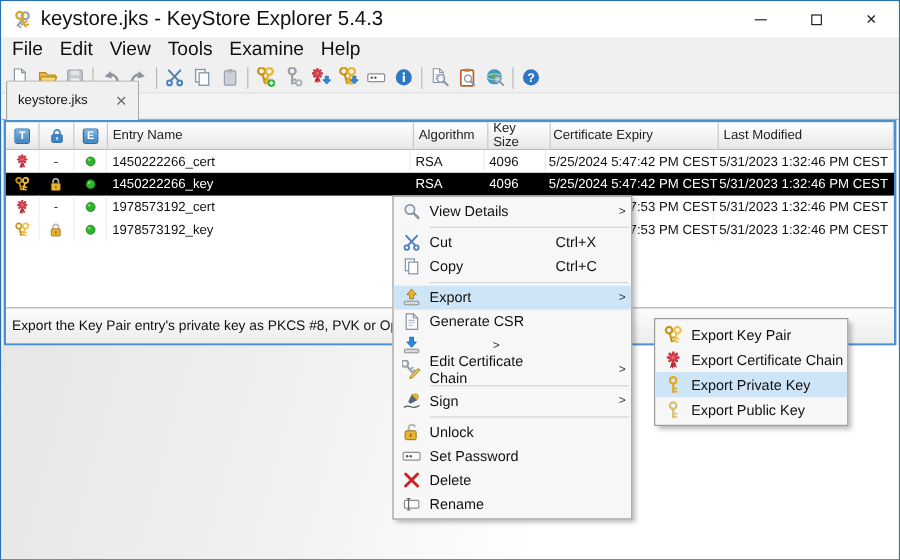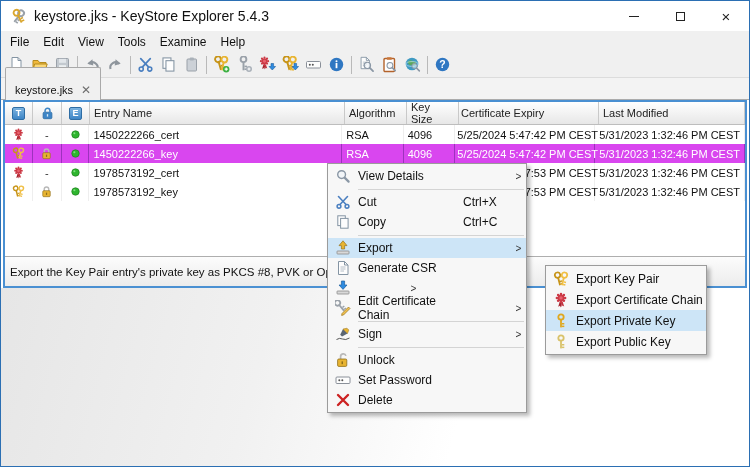--- a/index.html
+++ b/index.html
@@ -2,51 +2,51 @@
 <html><head>
 <meta charset="utf-8">
 <style>
   html,body{margin:0;padding:0;background:#e8e8e8;font-family:"Liberation Sans",sans-serif;}
   *{box-sizing:border-box;}
   .window{position:relative;width:750px;height:467px;border:1px solid #2b6fb3;background:#fff;overflow:hidden;}
 
   
   .titlebar{height:30px;display:flex;align-items:center;background:#fff;padding-left:9px;}
   .titlebar .app-icon{width:17px;height:17px;margin-right:7px;}
-  .titlebar .title{font-size:14px;color:#111;flex:1;}
+  .titlebar .title{font-size:17px;color:#111;flex:1;}
   .win-controls{display:flex;height:30px;}
   .wc{width:46px;height:30px;display:flex;align-items:center;justify-content:center;color:#222;}
   .wc-min i{display:block;width:10px;border-top:1px solid #222;}
   .wc-max i{display:block;width:9px;height:9px;border:1px solid #222;}
   .wc-close{font-size:15px;line-height:15px;}
 
   
-  .menubar{height:21px;background:#f0f0f0;display:flex;align-items:center;font-size:12px;padding-left:2px;}
+  .menubar{height:21px;background:#f0f0f0;display:flex;align-items:center;font-size:16px;padding-left:2px;}
   .menubar .menu-item{padding:2px 7px;color:#111;}
 
   
   .toolbar{height:26px;background:#f0f0f0;display:flex;align-items:center;padding-left:4px;border-bottom:1px solid #dcdcdc;}
   .tbtn{width:23px;height:22px;display:flex;align-items:center;justify-content:center;}
   .tsep{width:1px;height:18px;background:#b9b9b9;margin:0 3px;}
 
   
   .tabbar{height:22px;background:#f3f3f3;border-bottom:1px solid #ababab;display:flex;align-items:flex-end;padding-left:4px;}
-  .tab{height:21px;display:flex;align-items:flex-start;gap:8px;padding:16px 9px;background:#f0f0f0;border:1px solid #a9a9a9;border-bottom:none;border-radius:2px 2px 0 0;font-size:11px;color:#111;margin-bottom:-1px;}
+  .tab{height:21px;display:flex;align-items:center;gap:23px;padding:16px 9px;background:#f0f0f0;border:1px solid #a9a9a9;border-bottom:none;border-radius:2px 2px 0 0;font-size:11px;color:#111;margin-bottom:-1px;}
   .tab-close{color:#6e6e6e;font-size:12px;line-height:12px;}
 
   
   .content-panel{position:absolute;left:2px;top:99px;width:744px;height:188px;border:2px solid #4a90d2;background:#fff;display:flex;flex-direction:column;}
   .thead{display:flex;height:23px;background:linear-gradient(#ffffff,#e7e7e7);border-bottom:1px solid #bdbdbd;font-size:11px;color:#222;flex:none;}
   .th{display:flex;align-items:center;padding:0 4px;border-right:1px solid #c9c9c9;}
   .th.icon-col{justify-content:center;}
   .hdr-badge{width:13px;height:13px;border-radius:2px;background:linear-gradient(#7cb3e0,#3d85c6);border:1px solid #2e6da4;color:#fff;font-size:9px;font-weight:bold;display:flex;align-items:center;justify-content:center;}
   .trow{display:flex;height:19px;font-size:11px;color:#111;align-items:stretch;flex:none;}
   .cell{display:flex;align-items:center;padding:0 4px;border-right:1px solid #eeeeee;white-space:nowrap;}
   .cell.icon-col{justify-content:center;}
-  .trow.selected{background:#d946ef;color:#fff;}
+  .trow.selected{background:#000000;color:#fff;}
   .trow.selected .cell{border-right-color:rgba(0,0,60,.28);}
   .c-type{width:28px;}.c-lock{width:29px;}.c-exp{width:28px;}
   .c-name{width:255px;}.c-algo{width:62px;}.c-size{width:52px;}
   .c-expiry{width:140px;padding:0 2px;}.c-mod{flex:1;text-align:right;}
   .tfill{flex:1;background:#fff;}
   .statusbar{height:30px;flex:none;border-top:1px solid #aeaeae;background:linear-gradient(#fcfcfc,#ececec);display:flex;align-items:center;padding:0 5px;font-size:11.5px;color:#111;}
 
   
   .bottom-area{position:absolute;left:0;top:287px;width:748px;height:178px;background:linear-gradient(105deg,#e6e6e6 0%,#f1f1f1 35%,#ffffff 62%);}
 
@@ -553,20 +553,31 @@
     <div class="mi">
       <span class="mic">
           <svg class="ic16" viewBox="0 0 16 16">
             <path d="M3 3 L13 13 M13 3 L3 13" stroke="#cc2222" stroke-width="2.4" stroke-linecap="round"></path>
           </svg>
         </span>
       <span class="mlabel">Delete</span>
       <span class="mshortcut"></span>
         <span class="marrow"></span>
     </div>
+    <div class="mi">
+      <span class="mic">
+          <svg class="ic16" viewBox="0 0 16 16">
+            <rect x="2" y="5" width="12" height="6.5" rx="0.8" fill="#fdfdfd" stroke="#8a9099"></rect>
+            <path d="M5.5 3.5 v9.5 M4 3.5 h3 M4 13 h3" stroke="#666" stroke-width="1" fill="none"></path>
+          </svg>
+        </span>
+      <span class="mlabel">Rename</span>
+      <span class="mshortcut"></span>
+        <span class="marrow"></span>
+    </div>
   </div>
 
   <div class="submenu">
     <div class="mi">
       <span class="mic">
           <svg class="ic16" viewBox="0 0 16 16">
             <g color="#c79418" transform="translate(-2.5,0) rotate(-14 8 8)">
               <use href="#sym-key"></use>
             </g>
             <g color="#f0bf45" transform="translate(2.5,0) rotate(14 8 8)">

